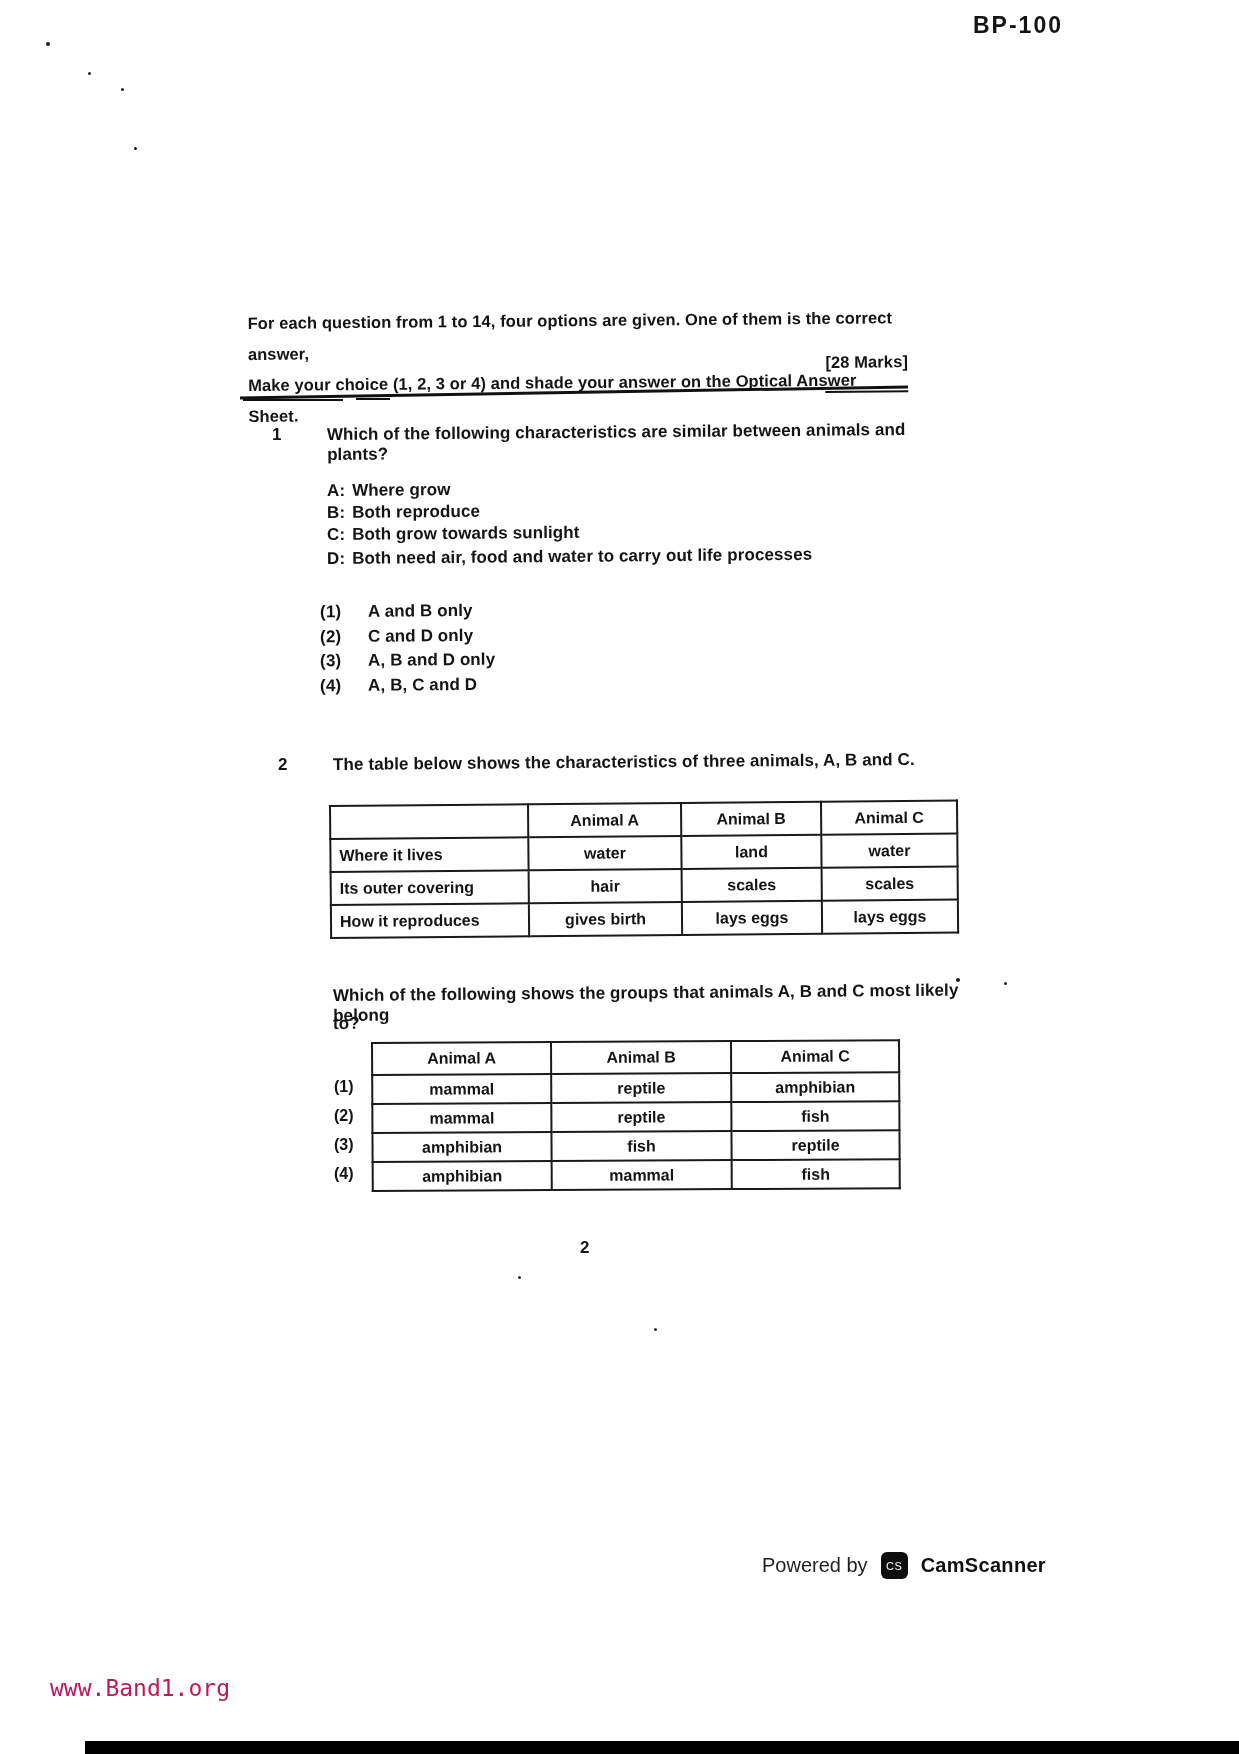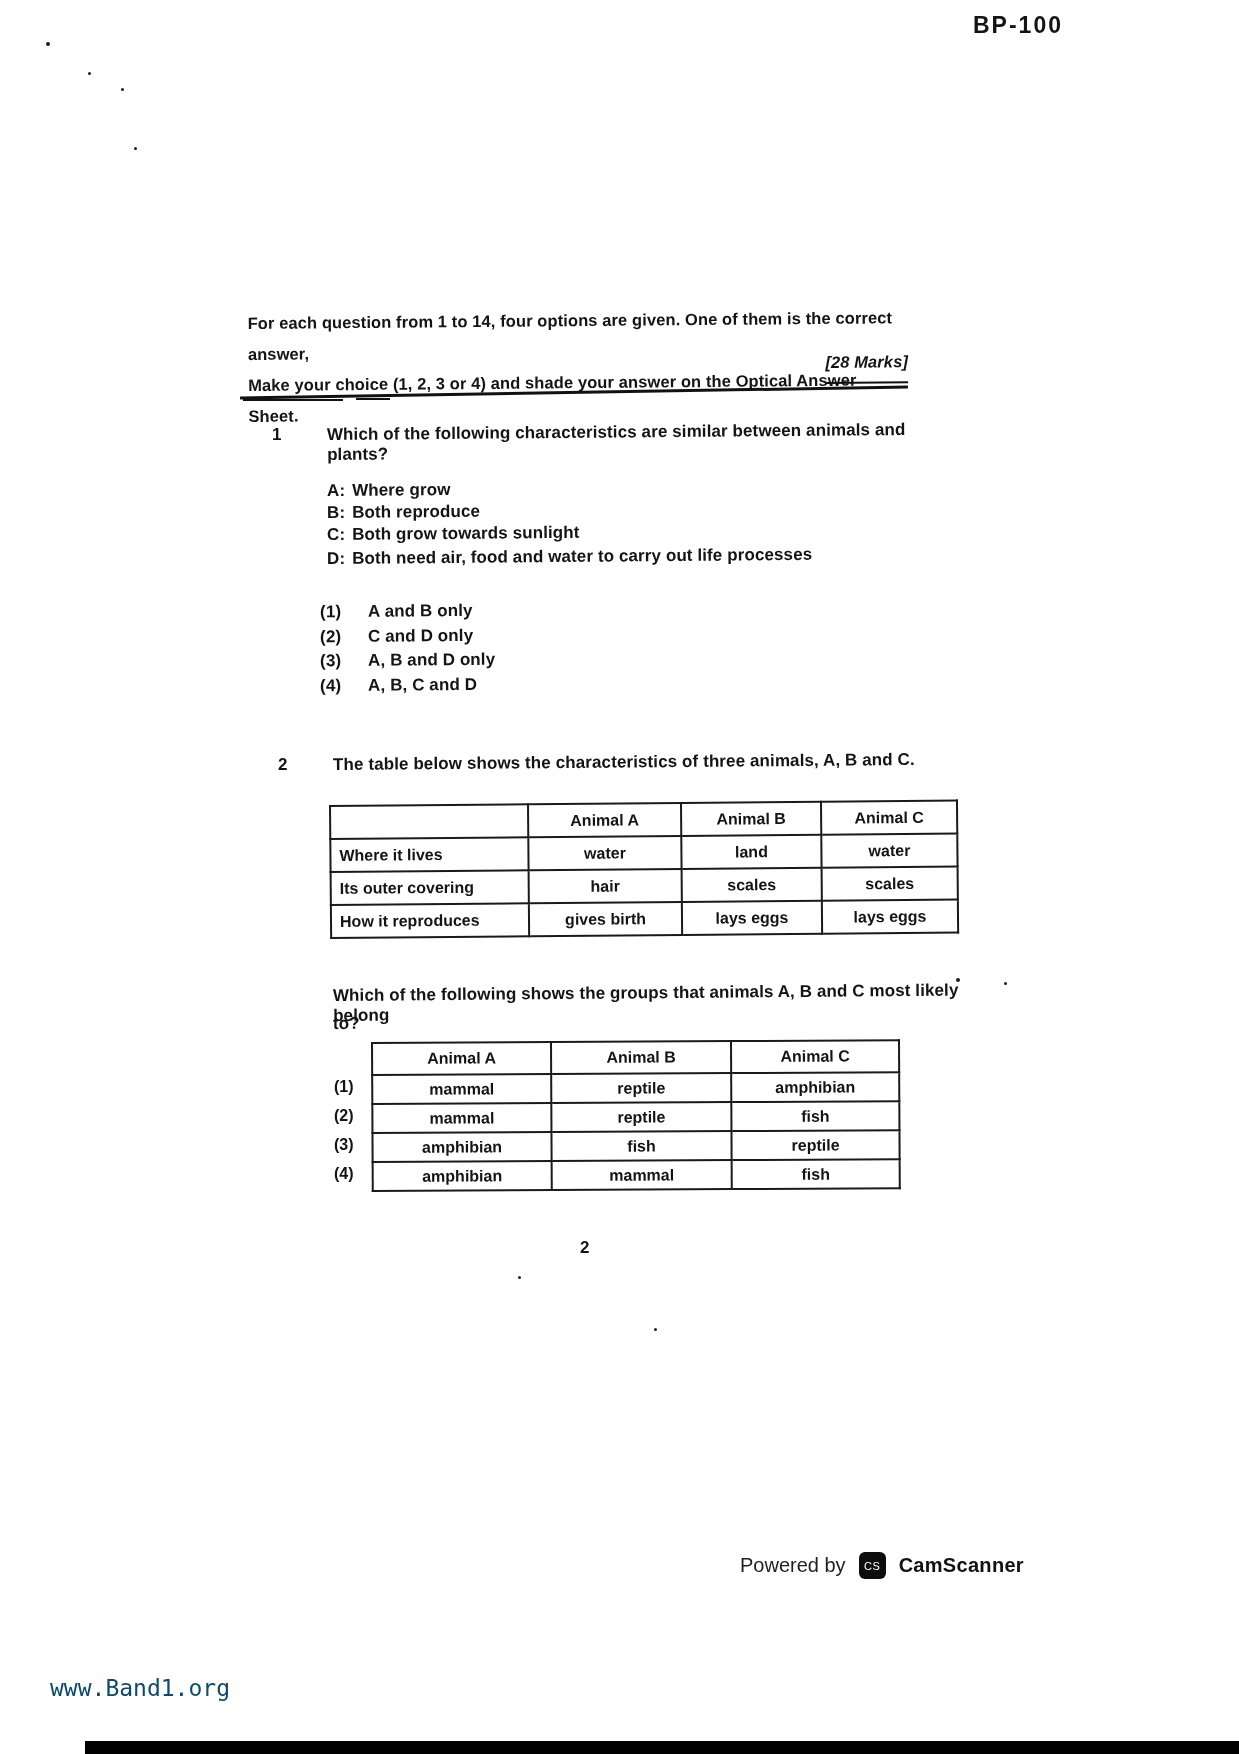--- a/index.html
+++ b/index.html
@@ -10,21 +10,21 @@
   .abs { position:absolute; }
   .scan { font-weight:700; letter-spacing:.1px; }
   .tilt { transform:rotate(-0.5deg); transform-origin:left center; }
 
   .doc-code { left:973px; top:12px; font-size:23px; letter-spacing:2px; font-weight:600; }
 
   .speck { position:absolute; background:#1c1c1c; border-radius:50%; }
 
   .instr { left:248px; top:308px; width:662px; font-size:16.5px; line-height:31px; }
   .marks-row { left:248px; top:358px; width:660px; text-align:right; font-size:16.5px; }
-  .marks-row span { border-bottom:2.5px solid #111; padding-bottom:11px;font-style:italic; }
+  .marks-row span { border-bottom:2.5px solid #111; padding-bottom:20px; }
 
   .rule { left:240px; top:391px; width:668px; height:2.5px; background:#111;
           transform:rotate(-0.95deg); transform-origin:center; }
   .rule-dash { height:2px; background:#111; }
 
   .qnum { left:272px; font-size:17px; }
   .qtext { left:327px; font-size:17px; width:640px; }
 
   .stmt { left:327px; font-size:17px; }
   .stmt .lbl { margin-right:7px; }
@@ -45,30 +45,30 @@
   #table1 td.rowlabel, #table1 th.rowlabel { text-align:left; padding-left:8px; }
 
   #table2 { left:371px; top:1042px; transform:rotate(-0.3deg); transform-origin:left top; }
   #table2 th { height:30px; }
   #table2 td { height:27px;margin-top:39px; }
 
   .t2-optlabel { left:334px; font-size:16px; font-weight:700; }
 
   .pagenum { left:580px; top:1238px; font-size:17px; }
 
-  .footer { left:740px; top:1552px; display:flex; align-items:center; gap:13px;
+  .footer { left:762px; top:1552px; display:flex; align-items:center; gap:13px;
             font-family:"Liberation Sans", sans-serif; }
   .footer .pwd { font-size:20px; color:#1f1f1f; font-weight:500; }
   .cs-logo { width:27px; height:27px; background:#0d0d0d; border-radius:6px;
              display:flex; align-items:center; justify-content:center; }
   .cs-logo span { color:#ffffff; font-size:11px; font-weight:400; letter-spacing:.5px; }
   .footer .brand { font-size:20px; font-weight:700; color:#111; letter-spacing:.3px; }
 
   .watermark { left:50px; top:1675px; font-family:"DejaVu Sans Mono", monospace;
-               font-size:23px; color:#0c4a6e; }
+               font-size:23px; color:#be185d; }
   .bottom-bar { left:85px; top:1741px; width:1154px; height:13px; background:#000; }
 </style>
 </head>
 <body>
 
 <div class="page">
 
   <div class="abs doc-code scan">BP-100</div>
 
   <div class="speck" style="left:46px;top:42px;width:4px;height:4px"></div>

